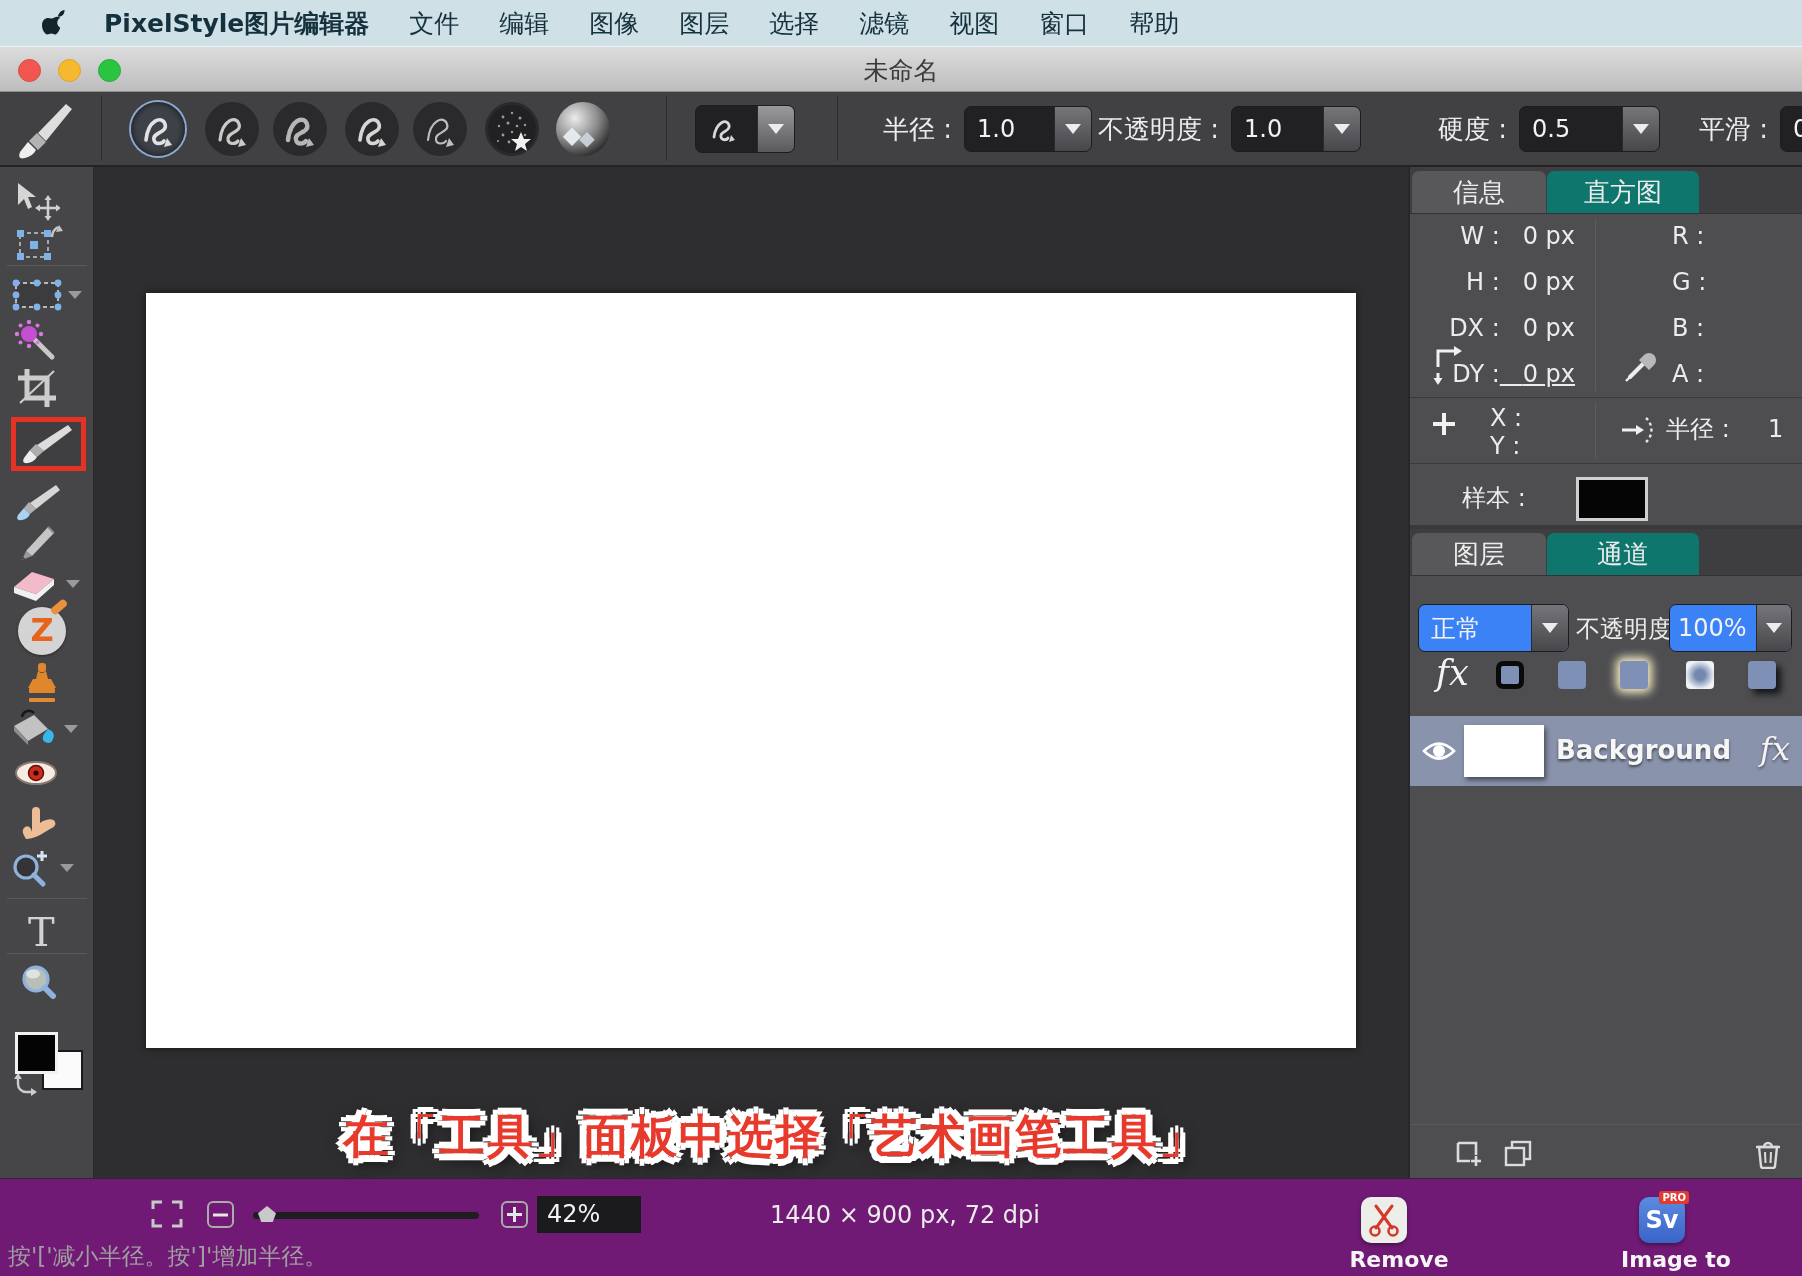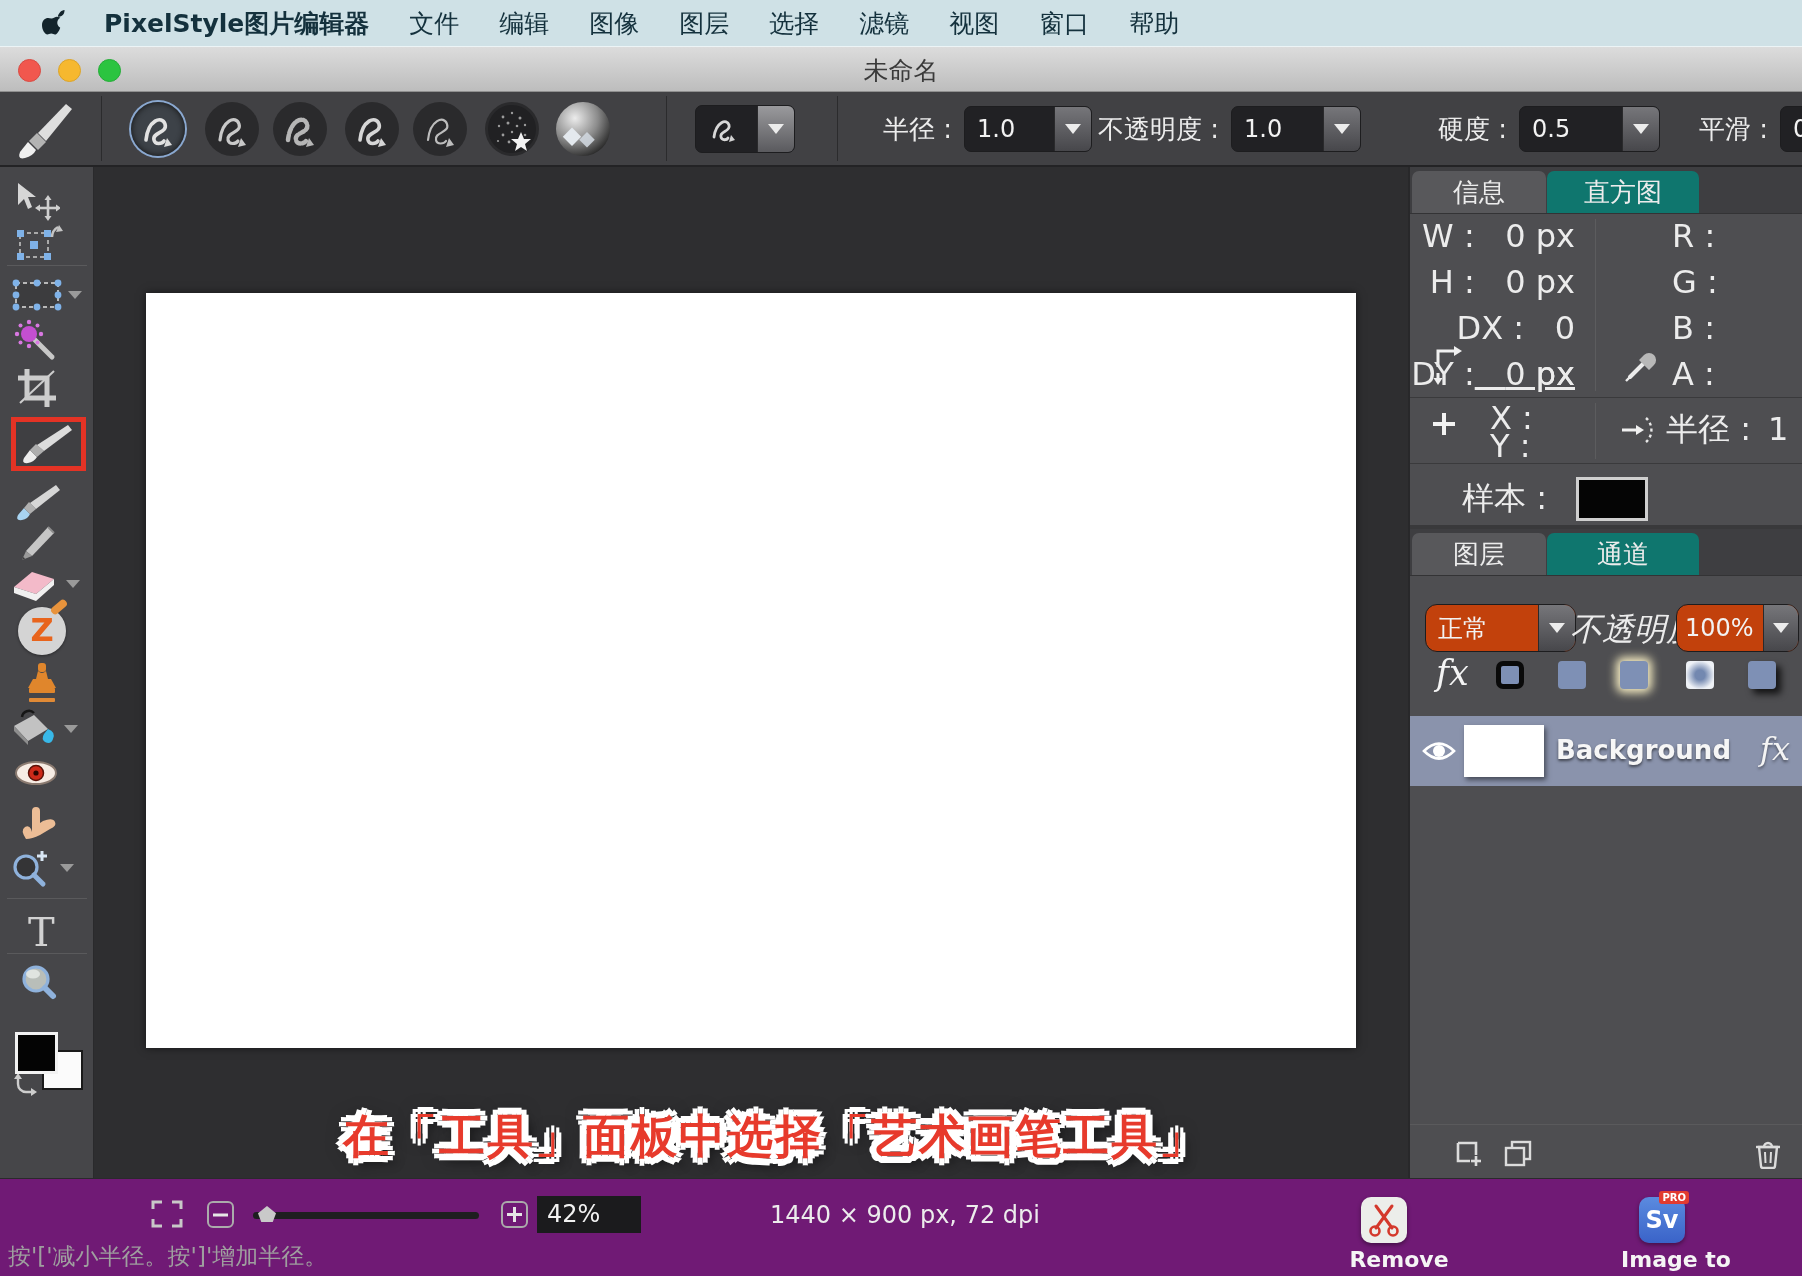--- a/index.html
+++ b/index.html
@@ -82,28 +82,28 @@
   .rpanel{left:1408px;top:167px;width:394px;height:1011px;background:#4e4e51;
     border-left:2px solid #28282a;box-sizing:border-box;color:#ececec;}
   .tabstrip{position:absolute;left:0;width:394px;height:46px;background:#3e3e41;
     border-bottom:1px solid #333335;}
   .tab{position:absolute;top:4px;height:42px;line-height:42px;text-align:center;
     font-size:26px;border-radius:7px 7px 0 0;}
   .tab.on{background:#58585b;}
   .tab.off{background:#0f766e;}
   .igrid{position:absolute;left:0;top:46px;width:394px;height:184px;}
   .igrid .vline{position:absolute;left:185px;top:6px;width:1px;height:172px;background:#5c5c5e;}
-  .irow{position:absolute;height:46px;line-height:46px;font-size:32px;}
+  .irow{position:absolute;height:46px;line-height:46px;font-size:24px;}
   .irow .lbl{display:inline-block;text-align:right;}
   .sect-b{position:absolute;left:0;width:394px;height:1px;background:#3a3a3c;}
   .xysec .vline2{position:absolute;left:185px;top:236px;width:1px;height:56px;background:#5c5c5e;}
   .swatchbox{position:absolute;left:166px;top:310px;width:72px;height:44px;background:#050505;
     border:3px solid #cfcfcf;box-sizing:border-box;}
-  .dd2{position:absolute;display:flex;border-radius:12px;overflow:hidden;height:48px;
-    border:1px solid #1d1d1f;box-sizing:border-box;background:#c2410c;margin-left:7px;}
+  .dd2{position:absolute;display:flex;border-radius:7px;overflow:hidden;height:48px;
+    border:1px solid #1d1d1f;box-sizing:border-box;background:#3b82f6;}
   .fxlabel{font-family:"DejaVu Serif","Liberation Serif",serif;font-style:italic;
     color:#f4f4f4;font-size:35px;}
   .fxs{position:absolute;top:494px;width:28px;height:28px;background:#7e90b5;border-radius:4px;}
   .layerrow{position:absolute;left:0;top:549px;width:394px;height:70px;background:#8a93ac;}
   .layerrow .thumb{position:absolute;left:54px;top:9px;width:80px;height:52px;background:#fff;
     box-shadow:2px 3px 5px rgba(0,0,0,.5);}
   .layerrow .lname{position:absolute;left:146px;top:19px;font-size:26px;font-weight:bold;
     color:#f6f6f6;text-shadow:0 2px 3px rgba(0,0,0,.55);}
   .layerrow .lfx{position:absolute;right:14px;top:14px;font-size:32px;
     text-shadow:0 2px 3px rgba(0,0,0,.45);}
@@ -532,21 +532,21 @@
       <div class="tab on" style="left:2px;width:134px;">图层</div>
       <div class="tab off" style="left:137px;width:152px;">通道</div>
     </div>
 
     <div class="dd2" style="left:8px;top:437px;width:151px;">
       <div class="val" style="flex:1;color:#f2f2f2;font-size:25px;display:flex;align-items:center;padding-left:12px;">正常</div>
       <div class="btn" style="width:36px;background:linear-gradient(#76767a,#47474b);border-left:1px solid #2a2a2c;display:flex;align-items:center;justify-content:center;">
         <div class="tri"></div>
         </div>
     </div>
-    <div class="irow" style="left:160px;top:438px;height:48px;line-height:48px;font-style:italic;">不透明度</div>
+    <div class="irow" style="left:166px;top:438px;height:48px;line-height:48px;">不透明度</div>
     <div class="dd2" style="left:259px;top:437px;width:123px;">
       <div class="val" style="flex:1;color:#f2f2f2;font-size:24px;display:flex;align-items:center;padding-left:8px;">100%</div>
       <div class="btn" style="width:34px;background:linear-gradient(#76767a,#47474b);border-left:1px solid #2a2a2c;display:flex;align-items:center;justify-content:center;">
         <div class="tri"></div>
         </div>
     </div>
 
     <div class="abs fxlabel" style="left:26px;top:486px;">fx</div>
     <div class="fxs" style="left:86px;border:5px solid #0a0a0a;border-radius:7px;box-sizing:content-box;width:18px;height:18px;"></div>
     <div class="fxs" style="left:148px;"></div>

